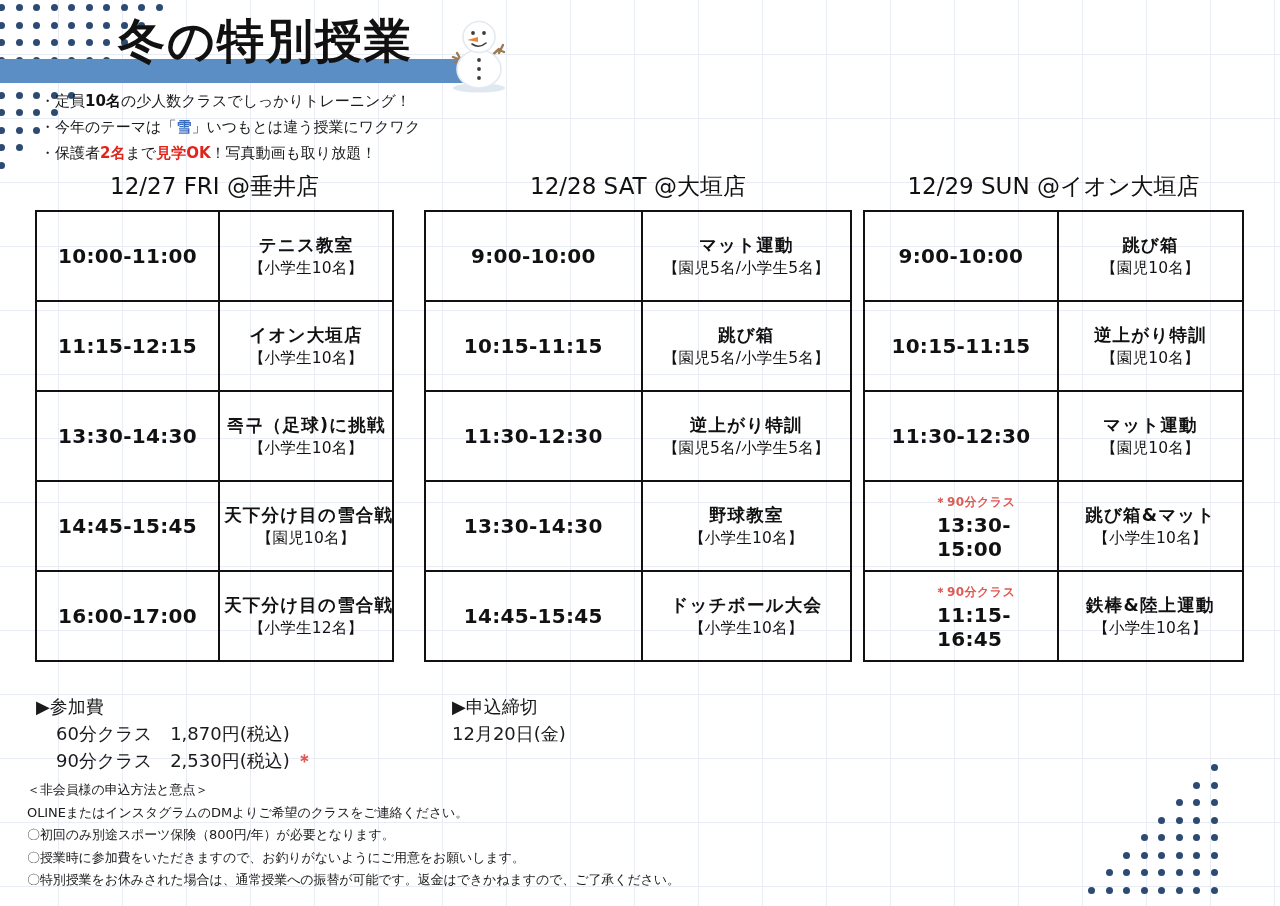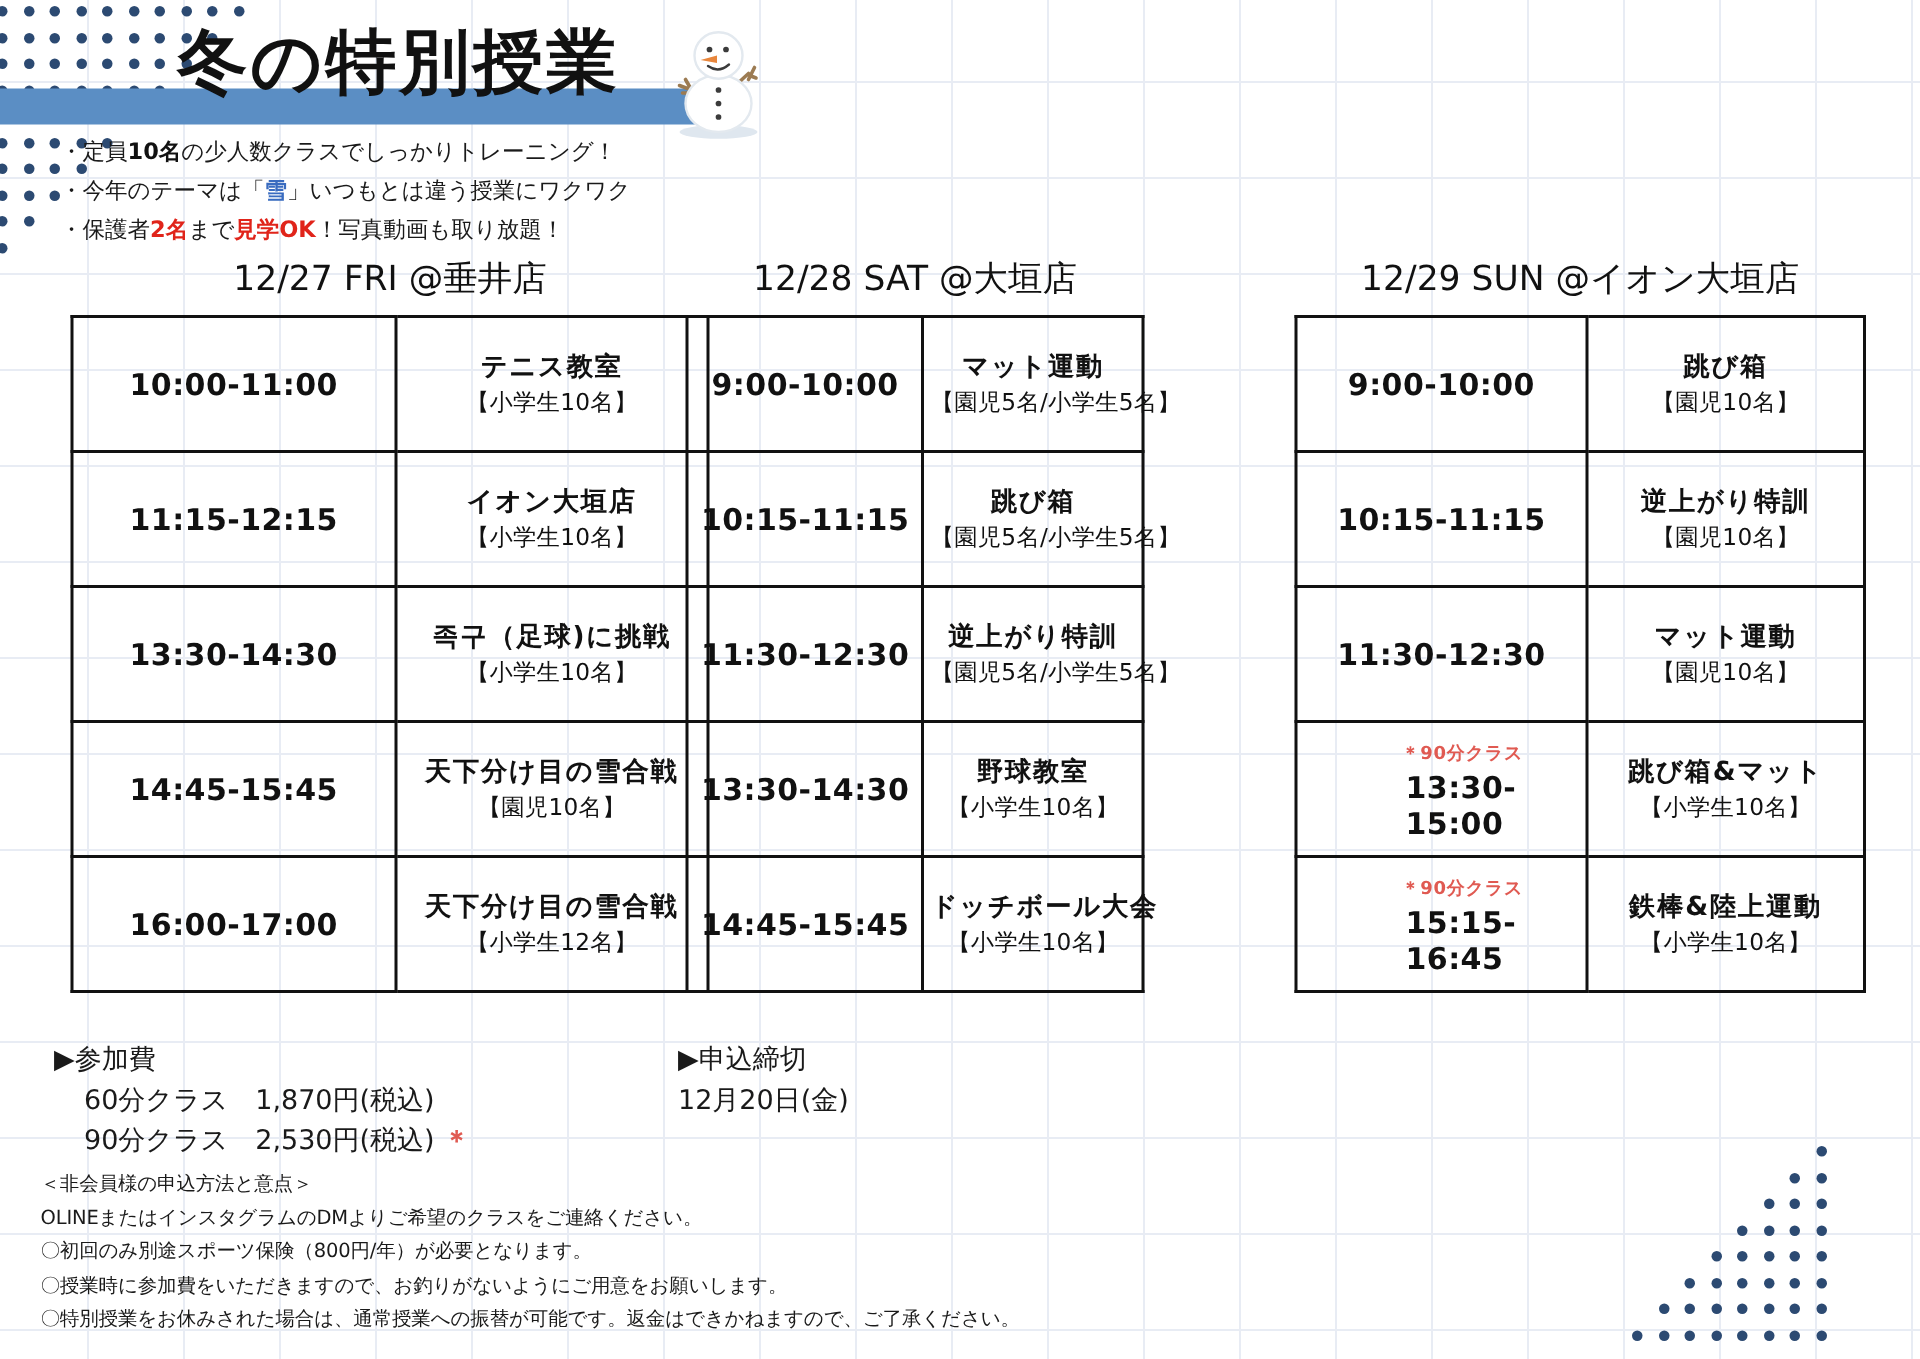--- a/index.html
+++ b/index.html
@@ -79,22 +79,22 @@
     white-space: nowrap;
     color: #1a1a1a;
     font-family: "DejaVu Sans", "Liberation Sans", sans-serif;
   }
   .hl-bold  { font-weight: 700; color: #111111; }
   .hl-blue  { color: #3a6cc0; font-weight: 700; }
   .hl-red   { color: #e0241a; font-weight: 700; }
 
   
   .day-col { position: absolute; top: 170px; }
-  #day-col-0 { left: 35px;  width: 426px; margin-left: 12px; }
-  #day-col-1 { left: 457px; width: 306px; }
+  #day-col-0 { left: 35px;  width: 359px; }
+  #day-col-1 { left: 424px; width: 428px; }
   #day-col-2 { left: 863px; width: 381px; }
 
   .day-header {
     text-align: center;
     font-size: 23px;
     font-weight: 500;
     color: #111111;
     height: 40px;
     line-height: 32px;
     white-space: nowrap;
@@ -461,21 +461,21 @@
               <span class="time-val">13:30-15:00</span>
             </td>
             <td class="class-cell">
               <div class="class-name">跳び箱&amp;マット</div>
               <div class="class-cap">【小学生10名】</div>
             </td>
           </tr>
           <tr>
             <td class="time-cell with-note">
               <span class="time-note">＊90分クラス</span>
-              <span class="time-val">15:15-16:45</span>
+              <span class="time-val">11:15-16:45</span>
             </td>
             <td class="class-cell">
               <div class="class-name">鉄棒&amp;陸上運動</div>
               <div class="class-cap">【小学生10名】</div>
             </td>
           </tr>
         </tbody>
       </table>
   </div>
 

